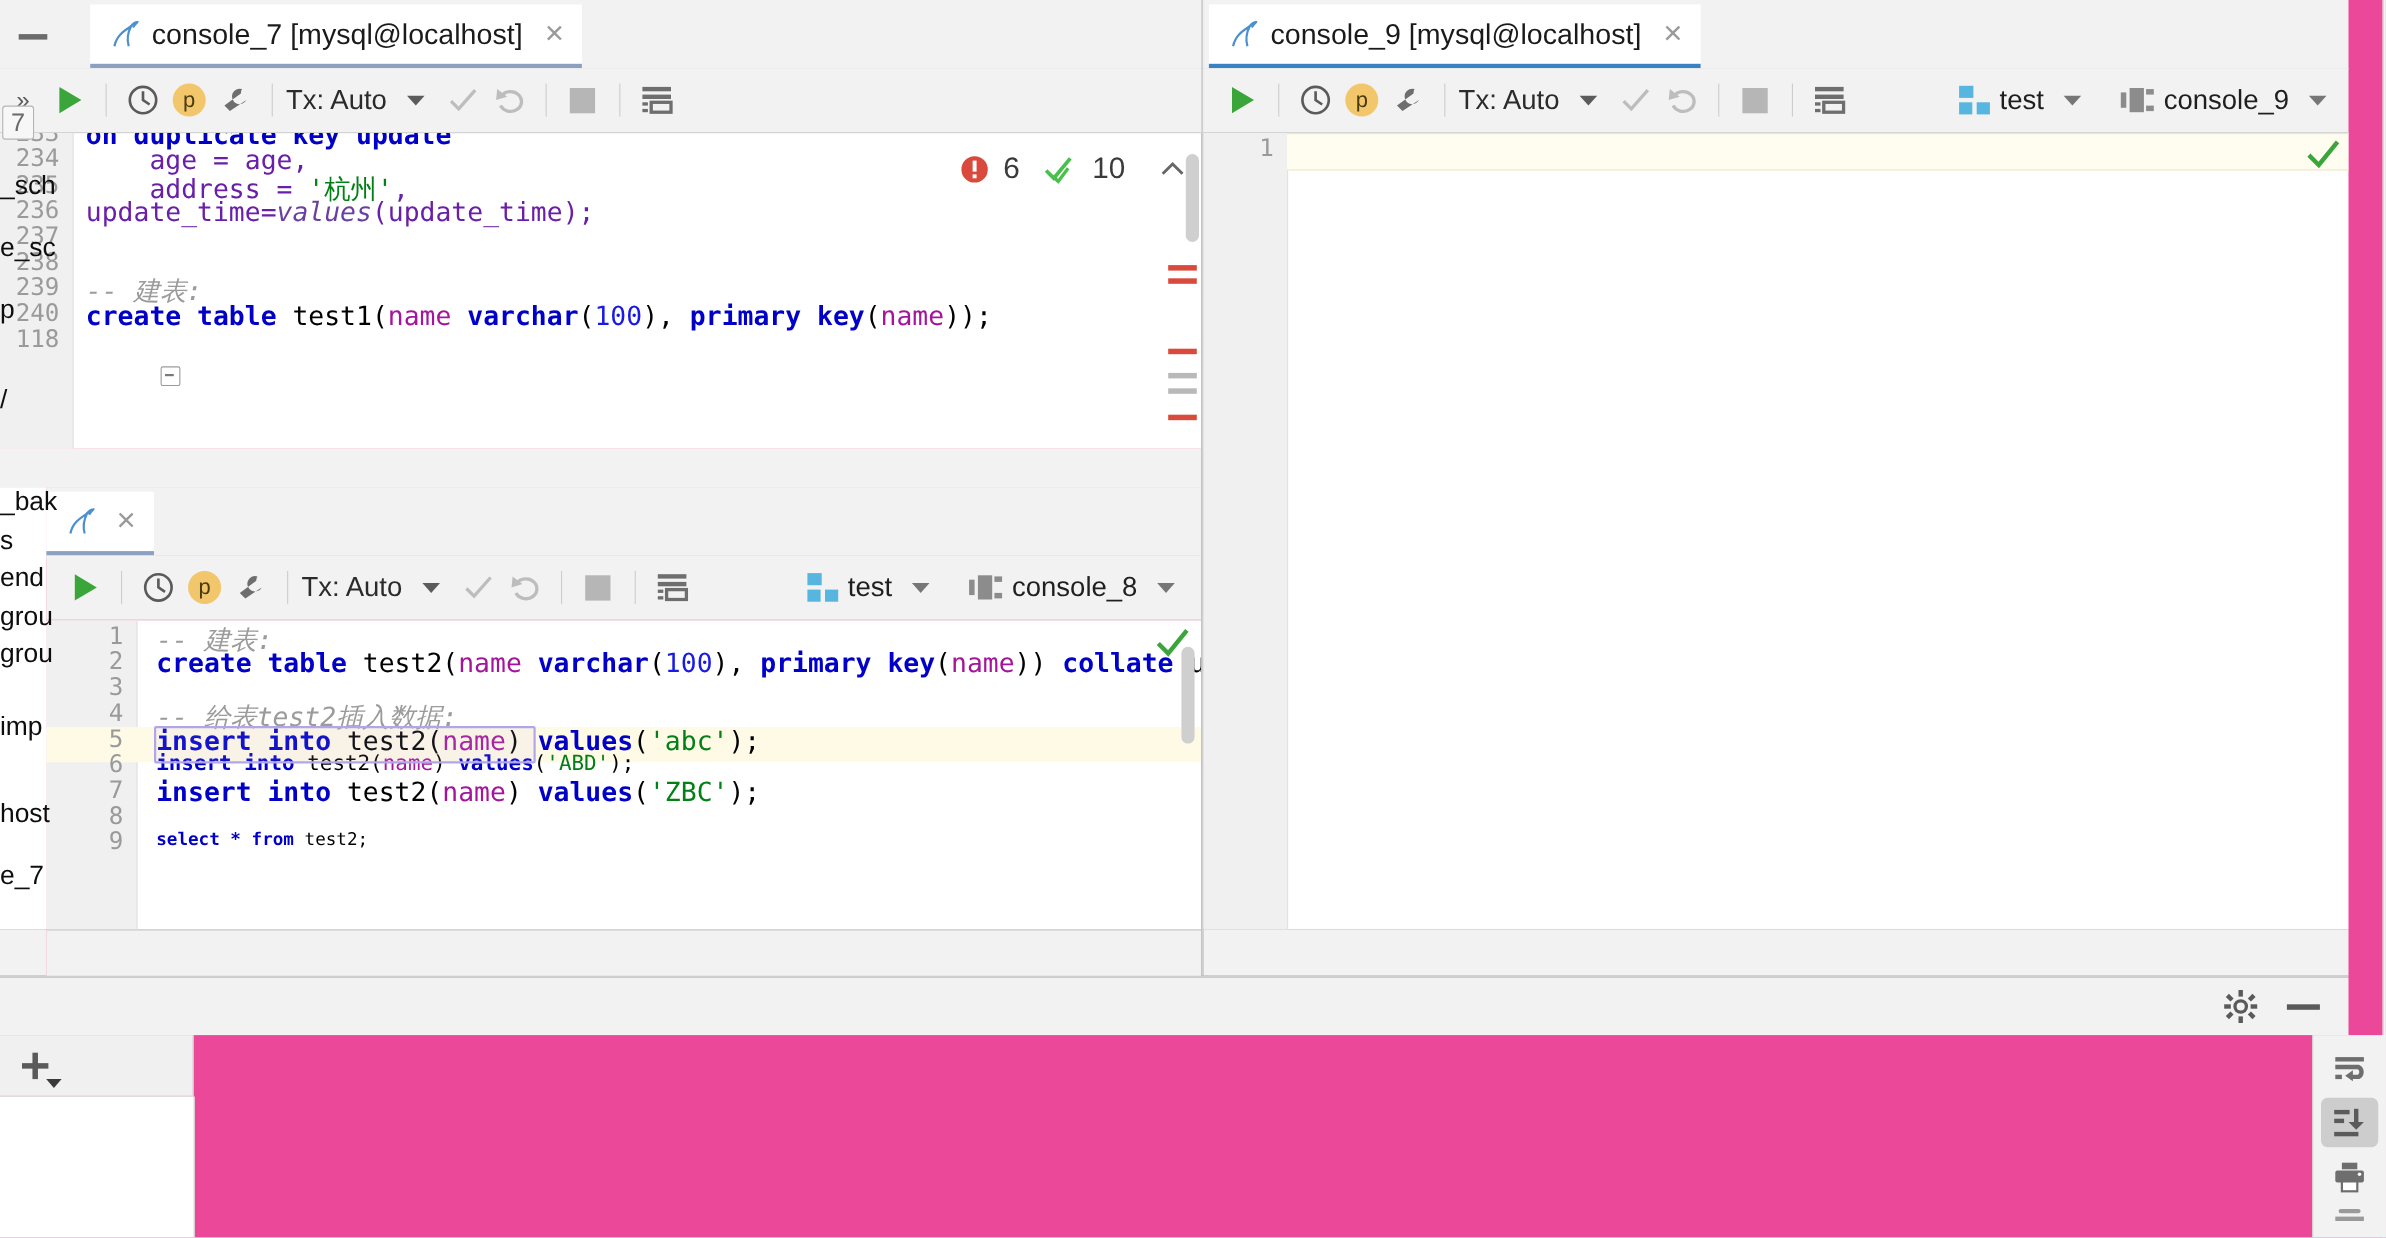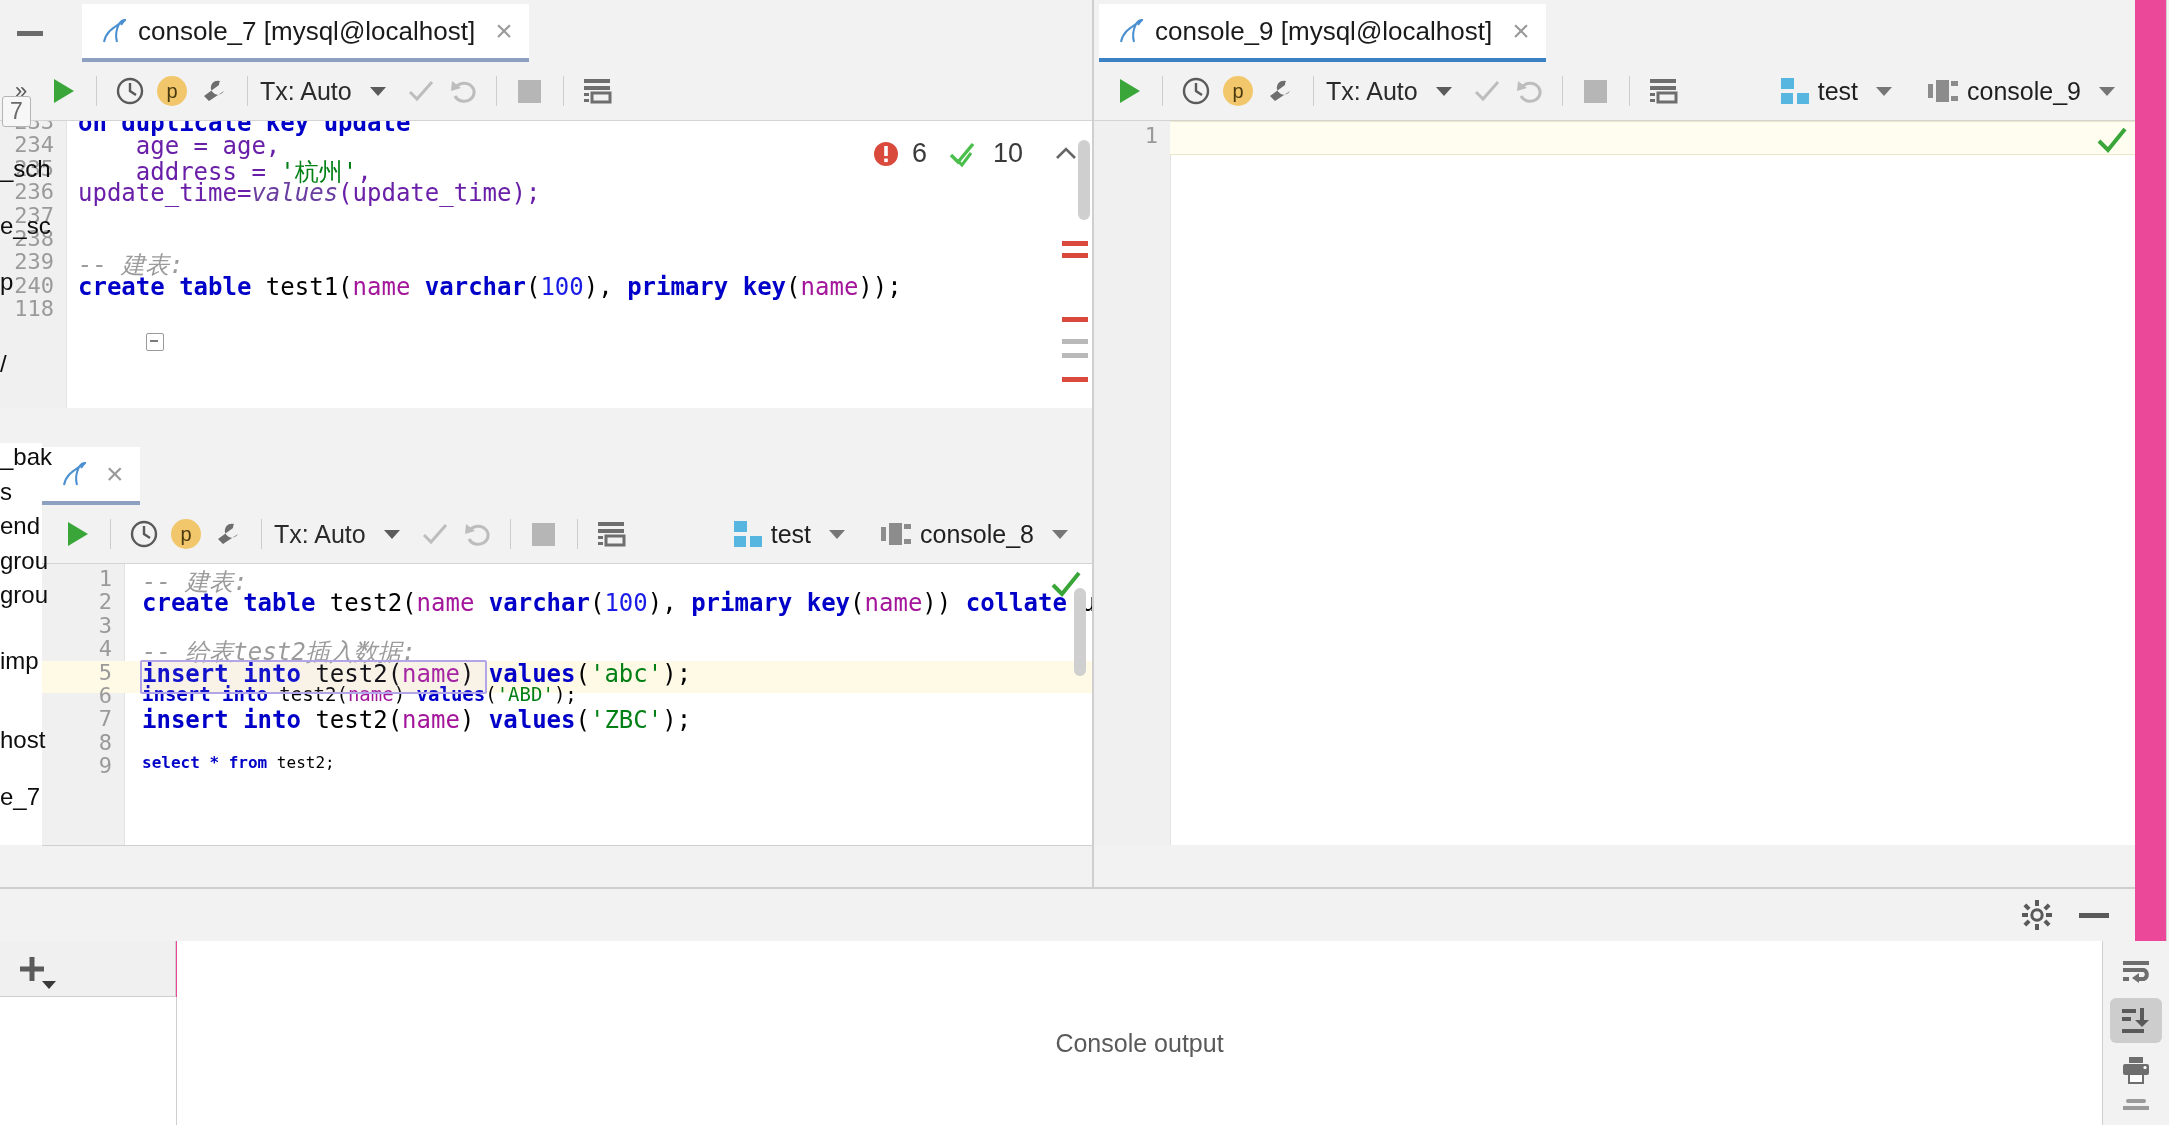--- a/index.html
+++ b/index.html
@@ -495,23 +495,20 @@
       <svg width="30" height="30" viewBox="0 0 30 30">
         <rect x="12.5" y="3" width="5" height="24" fill="#5a5a5a"></rect>
         <rect x="3" y="12.5" width="24" height="5" fill="#5a5a5a"></rect>
       </svg>
       <span style="position:absolute;right:-2px;bottom:2px;width:0;height:0;border-left:7px solid transparent;border-right:7px solid transparent;border-top:8px solid #3a3a3a;"></span>
     </div>
   </div>
 
   <div style="position:absolute;left:0;top:997px;width:176px;height:128px;background:#ffffff;border-right:1px solid #cfcfcf;"></div>
 
-  <div class="bottom-panel" style="left:177px; top:941px; width:1925px; height:184px;">
-    <div class="console-output-text" style="position:absolute; left:50%; top:88px; transform:translateX(-50%);">Console output</div>
-  </div>
 
   <div style="position:absolute;left:2102px;top:941px;width:67px;height:184px;background:#f2f2f2;border-left:1px solid #cfcfcf;display:flex;flex-direction:column;align-items:center;gap:6px;padding-top:10px;box-sizing:border-box;">
     <div style="width:48px;height:44px;display:flex;align-items:center;justify-content:center;">
       <svg width="32" height="28" viewBox="0 0 32 28">
         <rect x="3" y="3" width="26" height="4" fill="#6e6e6e"></rect>
         <path d="M3 12 H24 a5 5 0 0 1 0 9 H16" fill="none" stroke="#6e6e6e" stroke-width="4"></path>
         <polygon points="19,15 19,25 12,20" fill="#6e6e6e"></polygon>
         <rect x="3" y="19" width="6" height="4" fill="#6e6e6e"></rect>
       </svg>
     </div>

